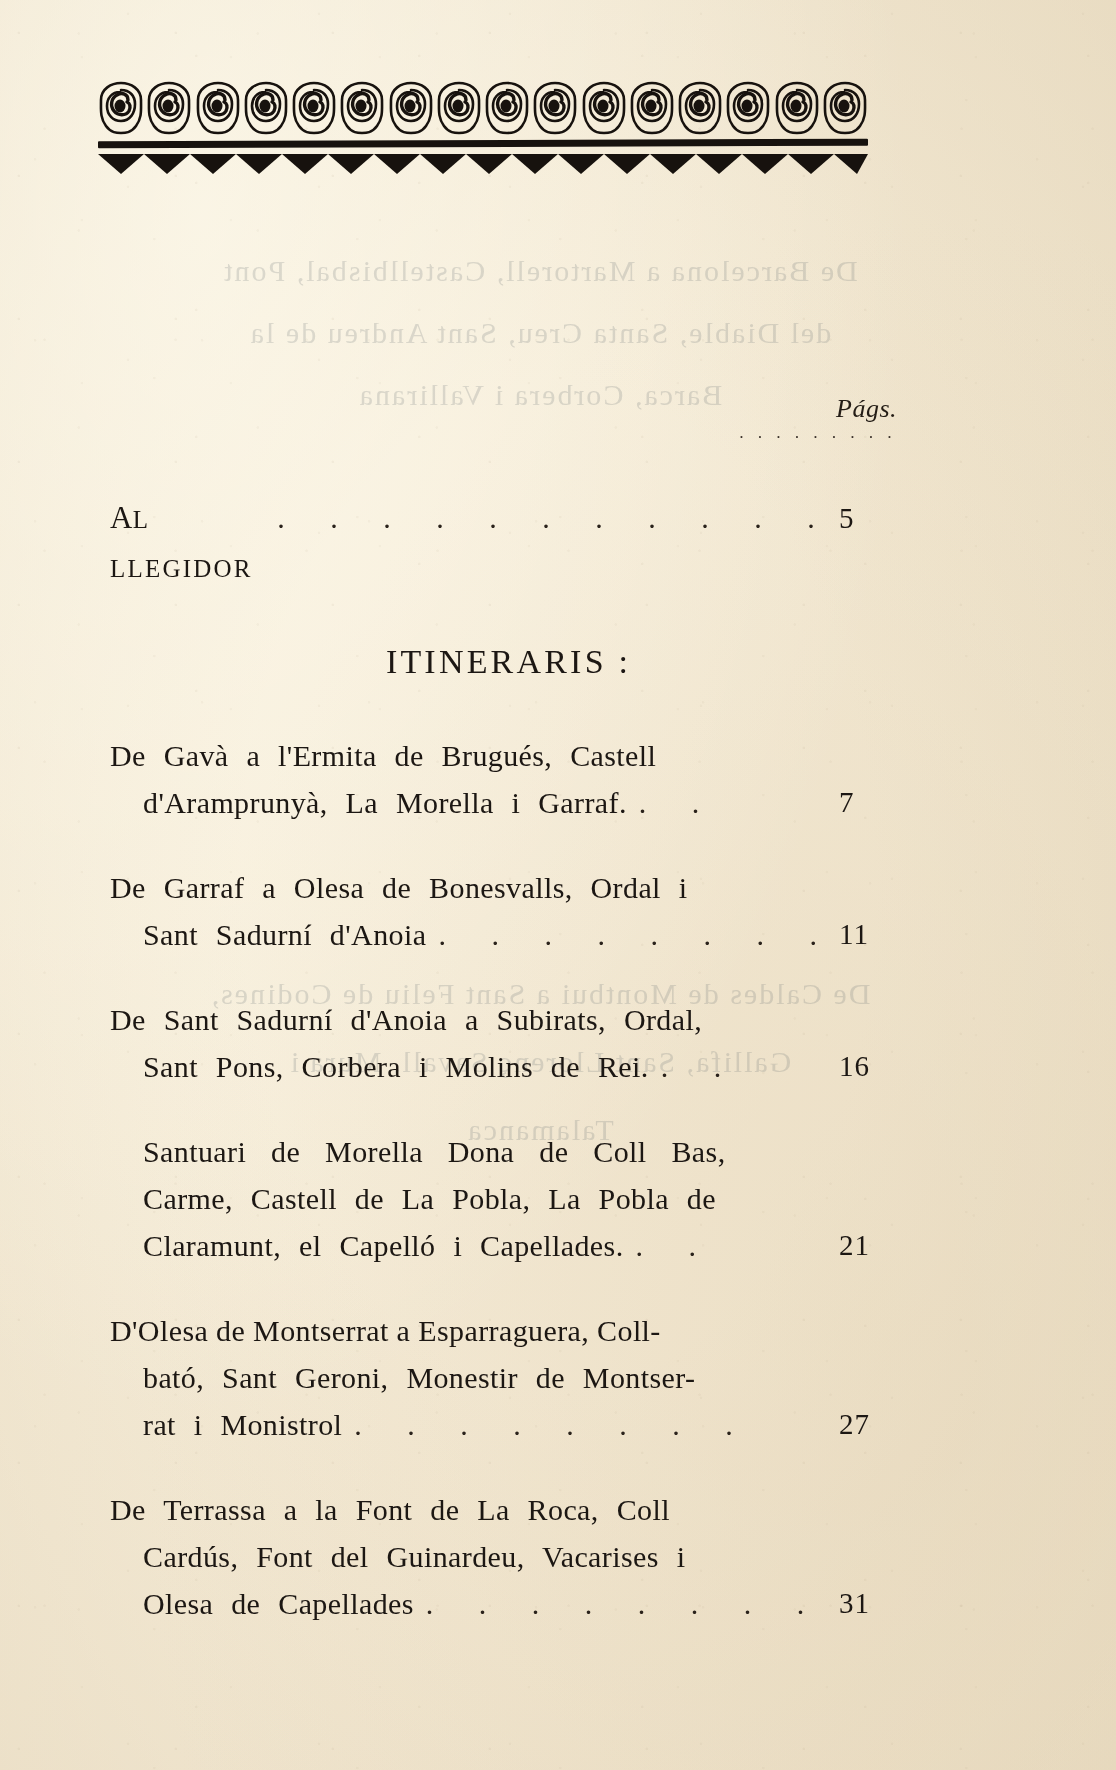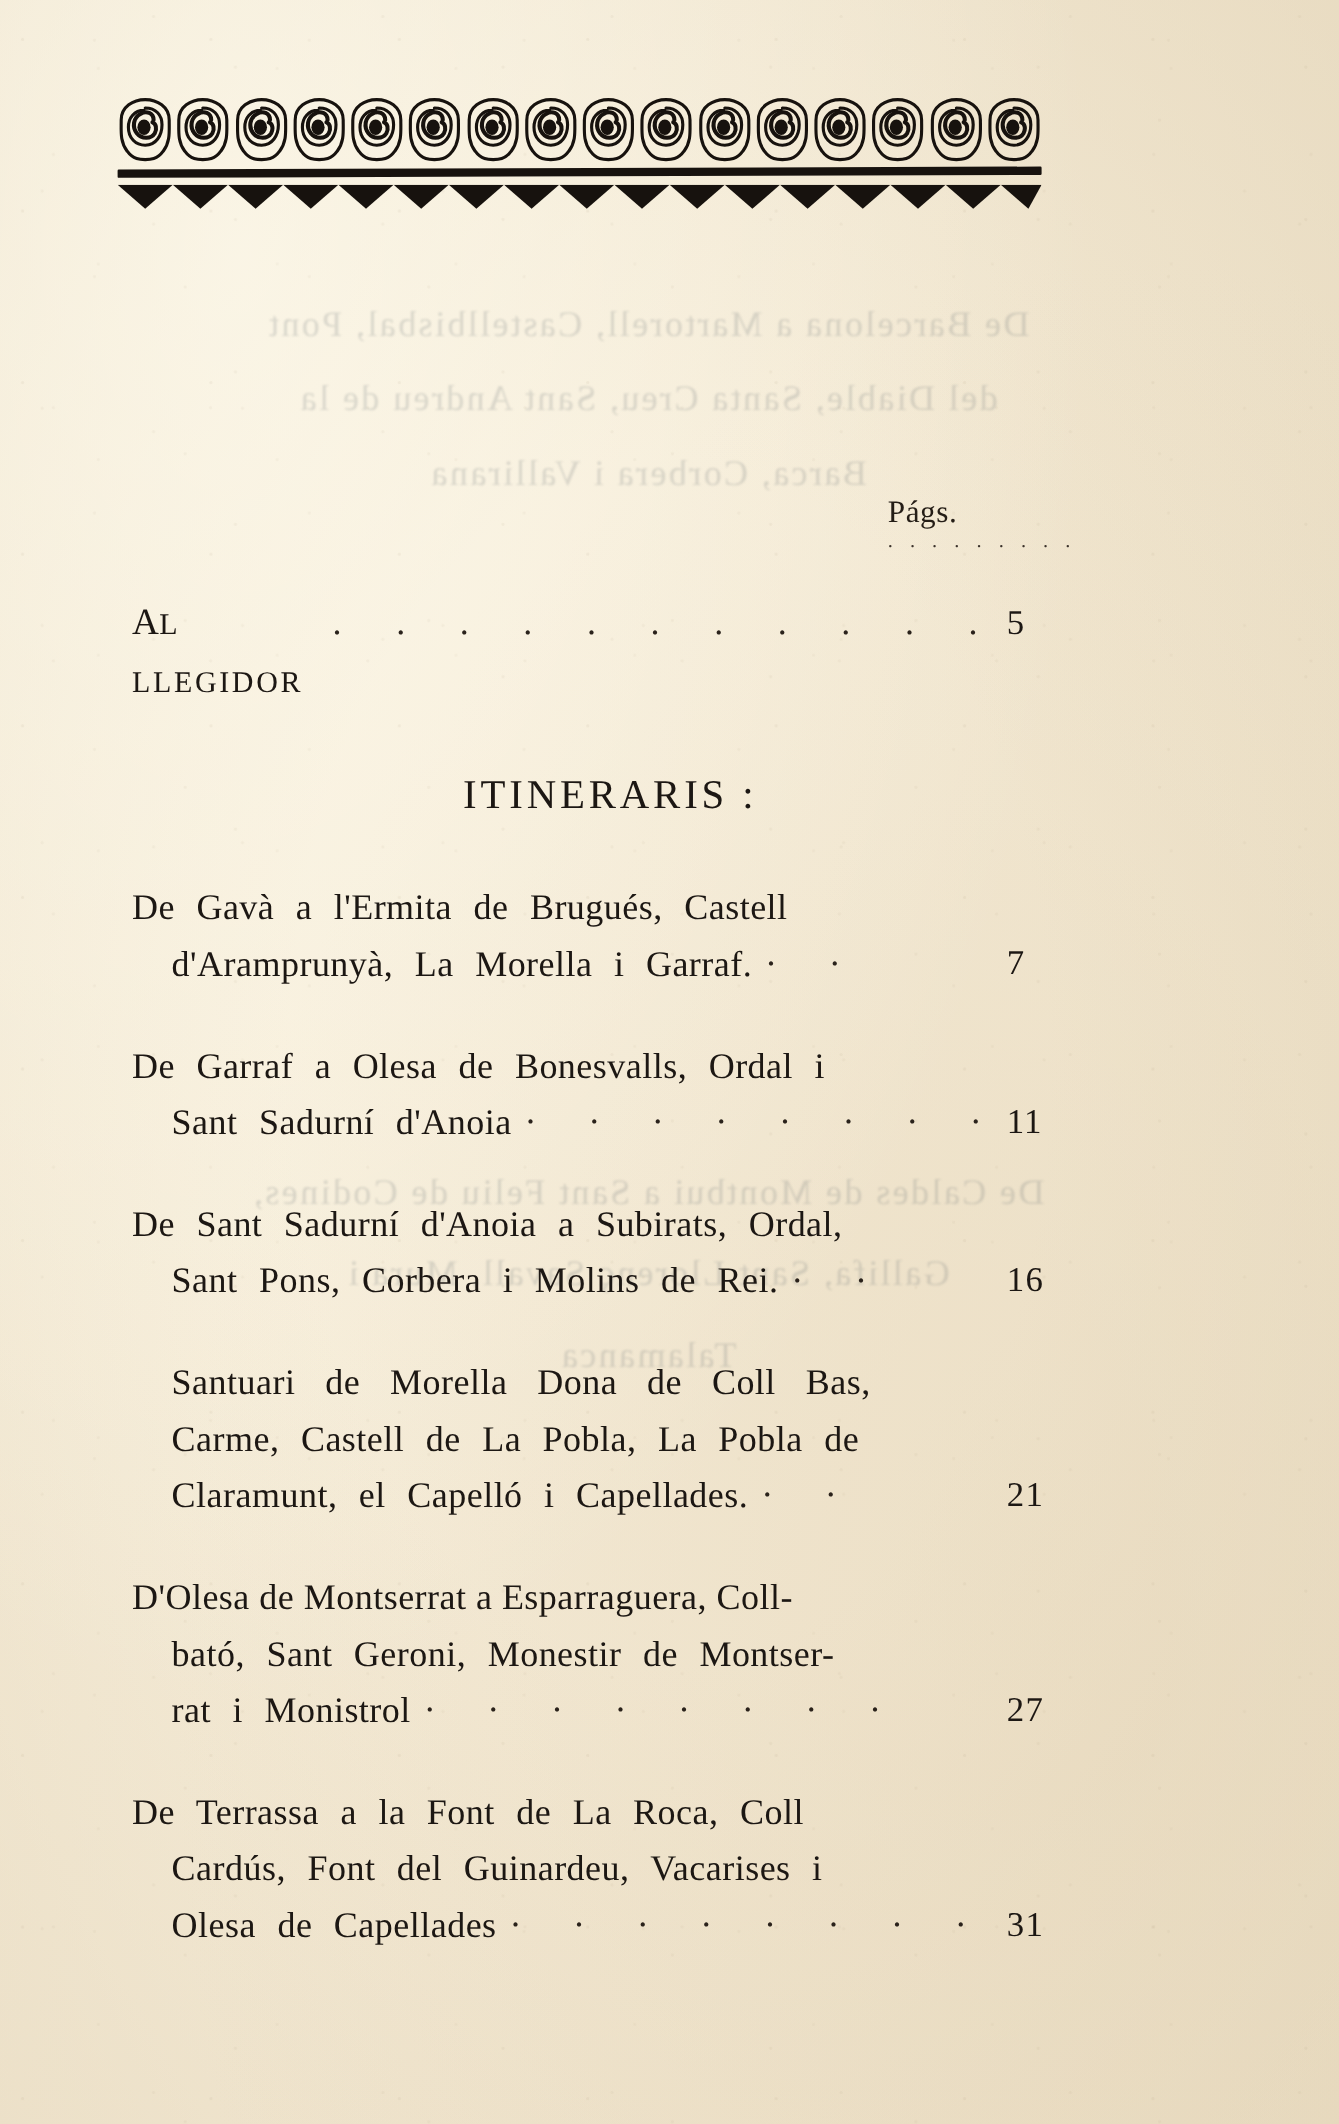--- a/index.html
+++ b/index.html
@@ -90,22 +90,23 @@
     border-radius: 1px;
     transform: rotate(-0.18deg);
   }
   .rule-gap { height: 7px; }
   .tri-row { height: 22px; display: block; width: 100%; }
 
   
   .pags {
     position: absolute;
     right: 219px;
-    top: 412px;
-    text-align: left;
+    top: 394px;
+    text-align: right;
+    font-style: italic;
   }
   .pags-label {
     font-size: 26px;
     letter-spacing: 0.5px;
     color: #241d16;
     font-family: "Liberation Serif", "DejaVu Serif", serif;
   }
   .pags-dots {
     margin-top: 5px;
     font-size: 17px;
@@ -119,21 +120,21 @@
     position: absolute;
     left: 110px;
     top: 494px;
     width: 785px;
   }
 
   .entry { position: relative; margin-bottom: 38px; }
   .entry-line {
     position: relative;
     display: flex;
-    align-items: flex-start;
+    align-items: center;
     font-size: 30px;
     line-height: 47px;
     white-space: nowrap;
   }
   .entry-line.indent { padding-left: 33px; }
   .entry-text { letter-spacing: 0.4px; }
   .entry-text.spread {
     display: inline-block;
     word-spacing: 10px;
   }

